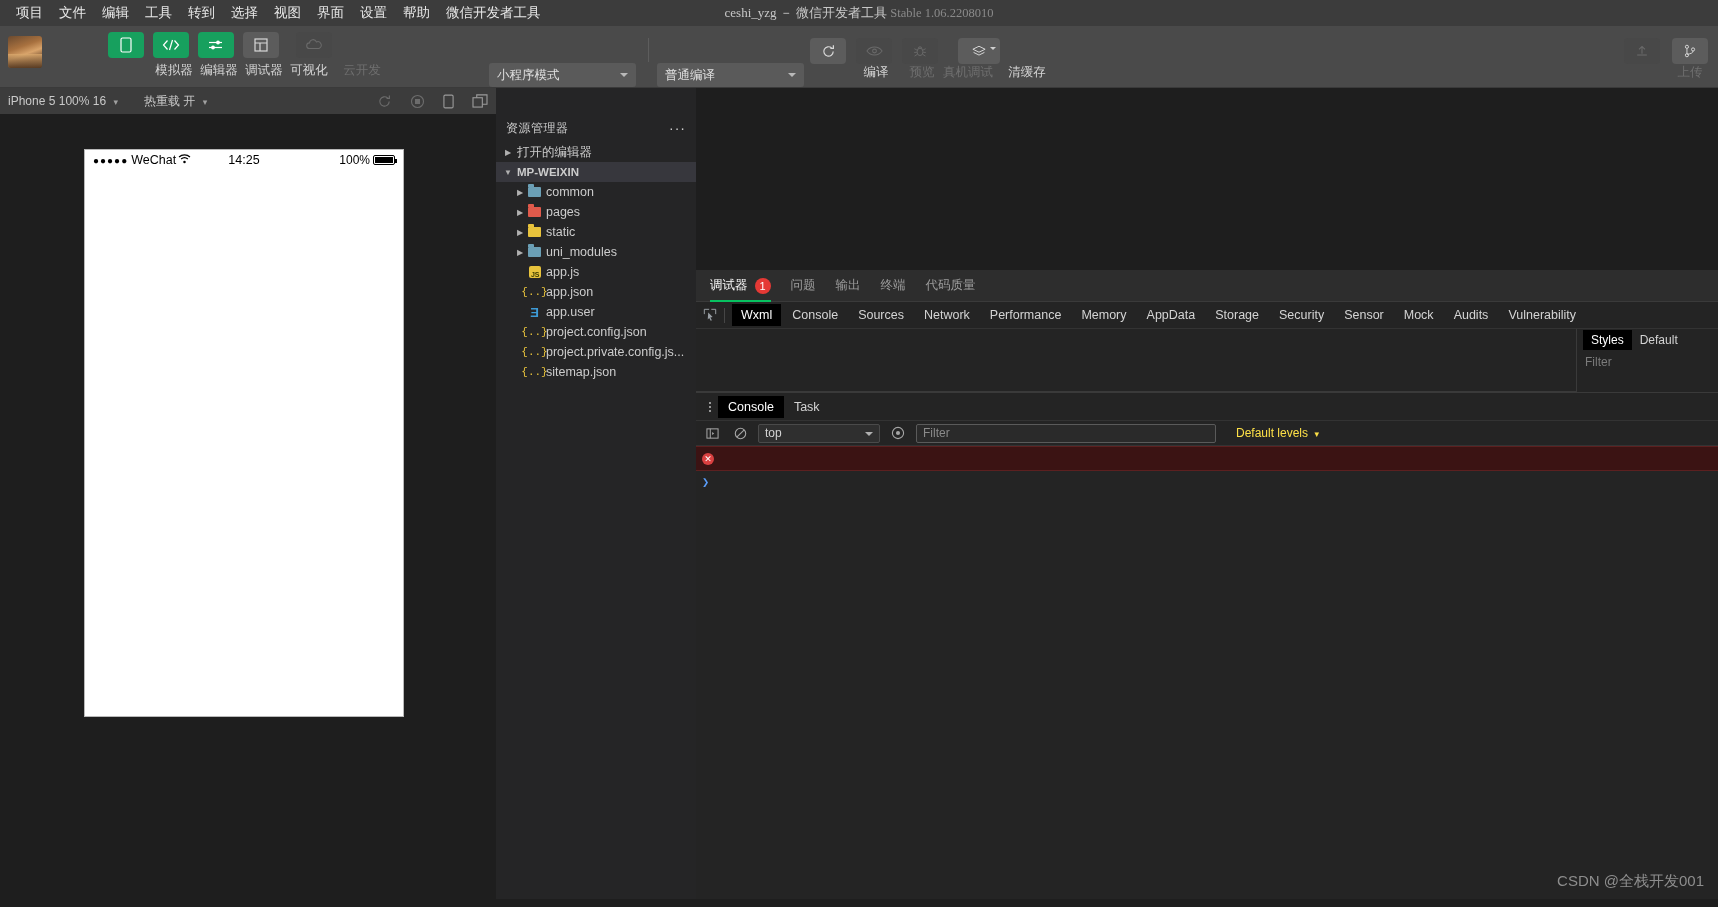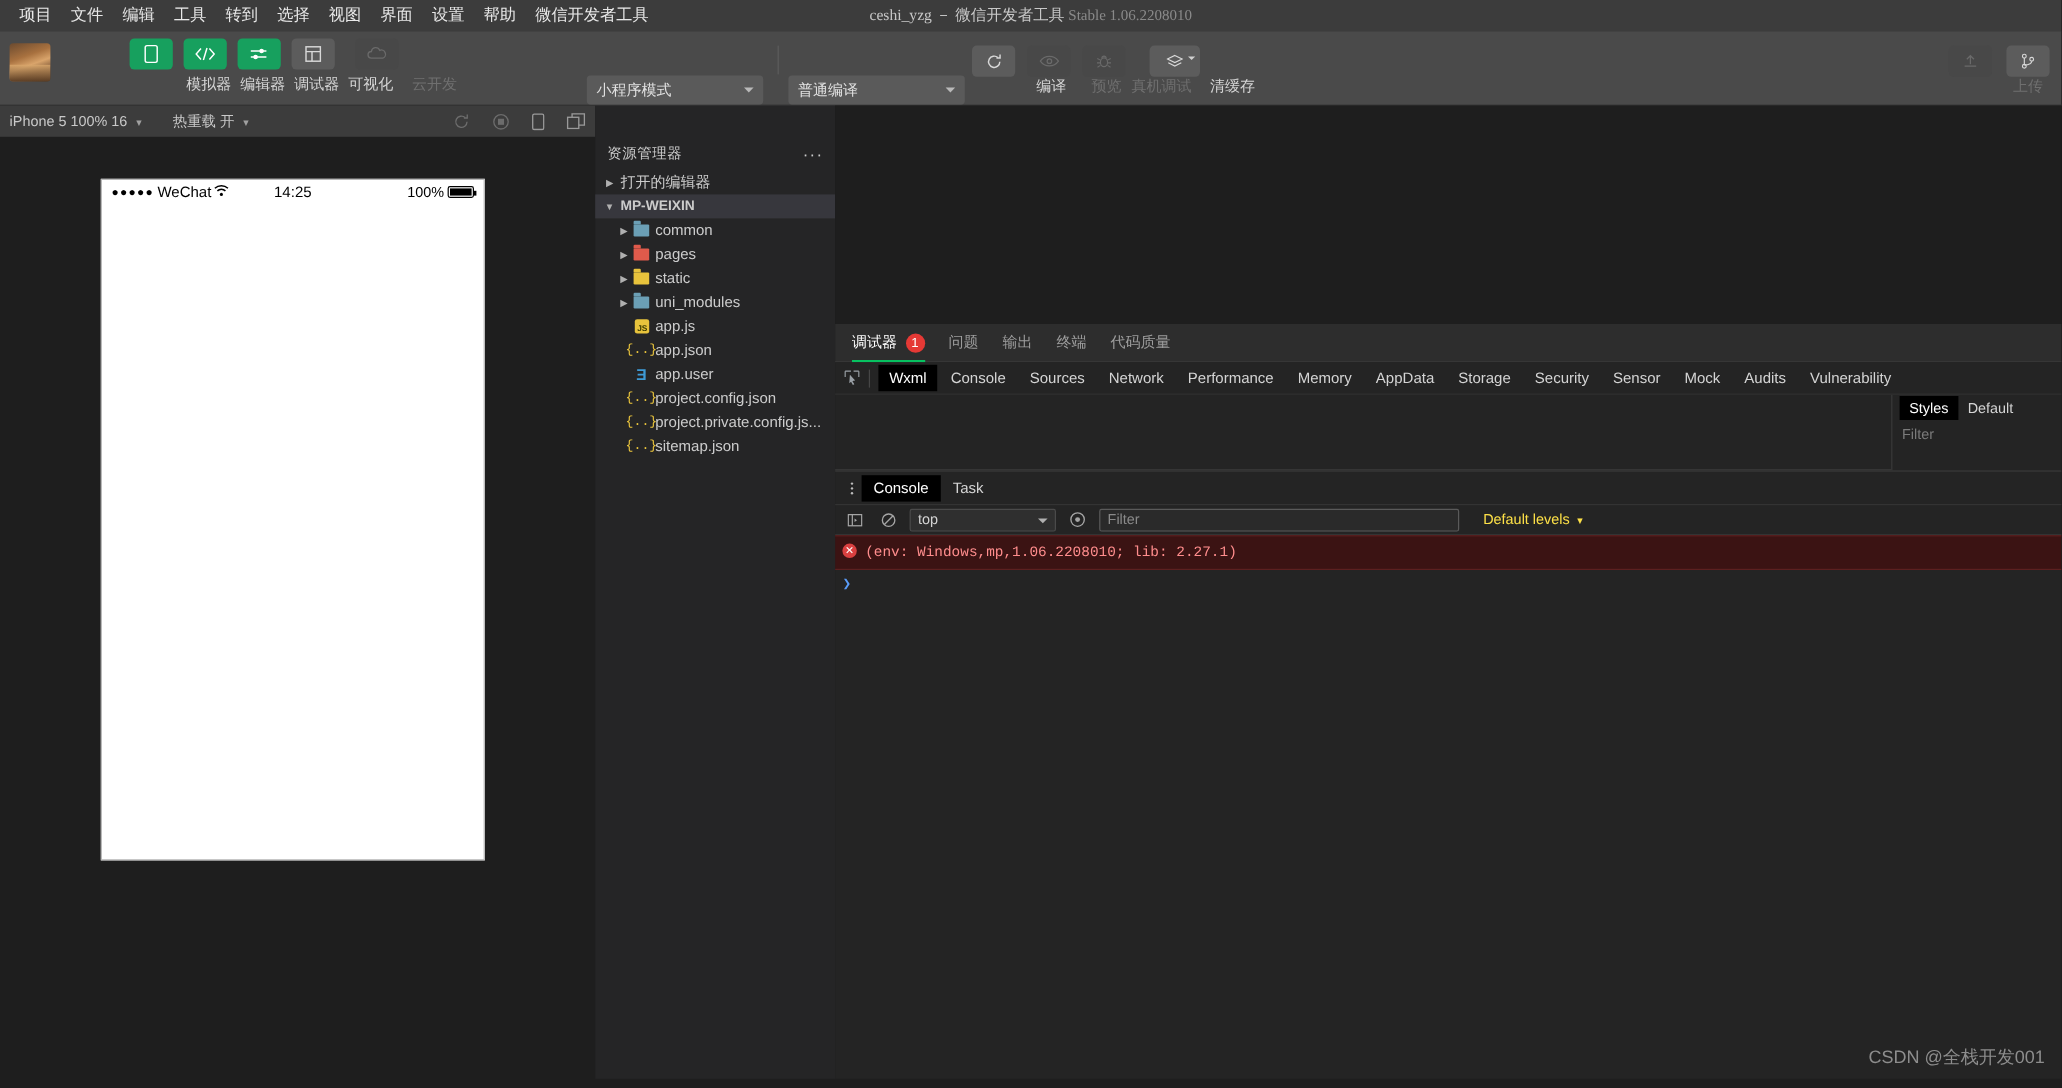--- a/index.html
+++ b/index.html
@@ -652,21 +652,20 @@
           <div class="filter-box">Filter</div>
           <div class="levels">
             <span>Default levels</span>
             <span style="margin-left:3px;font-size:9px;">▾</span>
           </div>
         </div>
 
         <div class="err-row">
           <span class="err-ic">✕</span>
           <div class="err-txt">
-            <div>(env: Windows,mp,1.06.2208010; lib: 2.27.1)</div>
           </div>
         </div>
 
         <div class="prompt-row">
           <span class="prompt-ic">❯</span>
         </div>
       </div>
     </div>
   </div>
 

